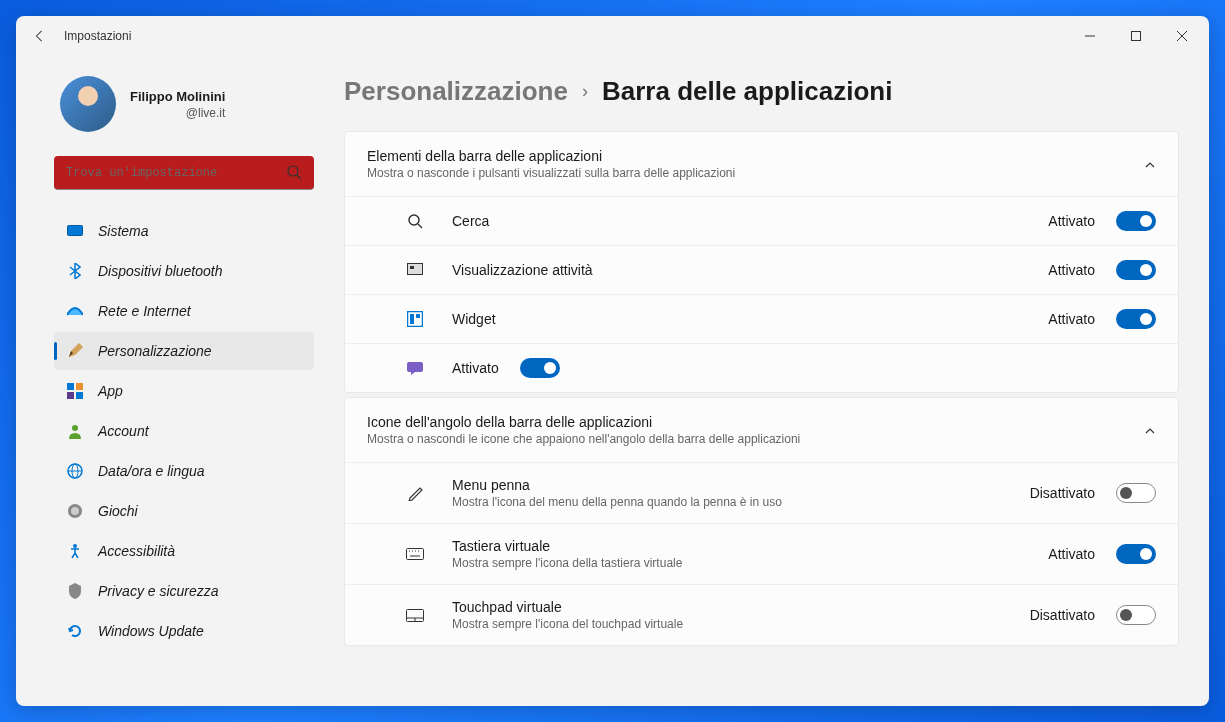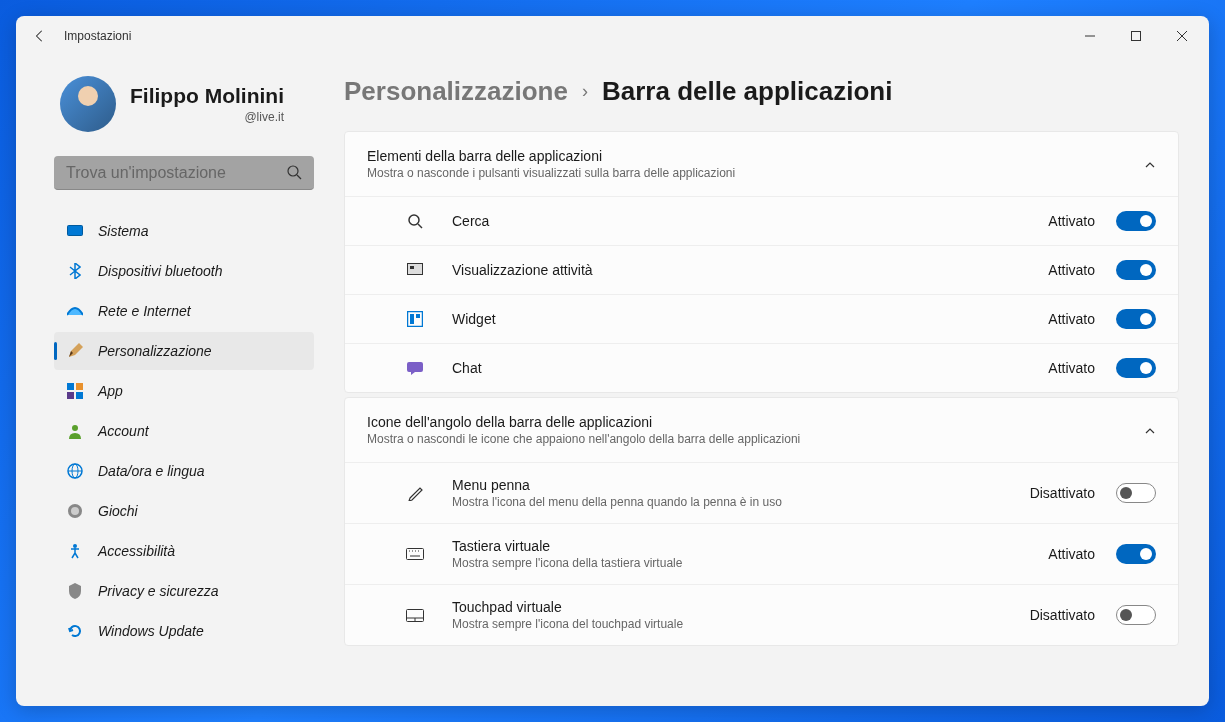--- a/index.html
+++ b/index.html
@@ -9,24 +9,24 @@
 .back-btn { width: 40px; height: 40px; display: flex; align-items: center; justify-content: center; cursor: pointer; }
 .title { font-size: 12px; color: #333; margin-left: 4px; }
 .spacer { flex: 1; }
 .win-controls { display: flex; }
 .win-btn { width: 46px; height: 40px; display: flex; align-items: center; justify-content: center; cursor: pointer; }
 .content { flex: 1; display: flex; overflow: hidden; }
 .sidebar { width: 310px; padding: 20px 12px 20px 38px; display: flex; flex-direction: column; }
 .user-info { display: flex; align-items: center; margin-bottom: 24px; padding-left: 6px; }
 .avatar { width: 56px; height: 56px; border-radius: 50%; background: linear-gradient(135deg, #4a90d9 0%, #2e5c8a 100%); margin-right: 14px; flex-shrink: 0; position: relative; overflow: hidden; }
 .avatar::after { content: ''; position: absolute; top: 18%; left: 32%; width: 36%; height: 36%; background: #f0d0b0; border-radius: 50%; }
-.user-name { font-size: 21px; font-weight: 600; color: #1a1a1a; }
+.user-name { font-size: 13px; font-weight: 600; color: #1a1a1a; }
 .user-email { font-size: 12px; color: #555; text-align: right; margin-top: 2px; }
 .search-box { position: relative; margin-bottom: 22px; }
-.search-input { width: 100%; height: 34px; border: none; border-bottom: 1px solid #888; background: #a3a3a3; border-radius: 4px; padding: 0 38px 0 12px; font-size: 16px; outline: none; }
+.search-input { width: 100%; height: 34px; border: none; border-bottom: 1px solid #888; background: #b91c1c; border-radius: 4px; padding: 0 38px 0 12px; font-size: 12px; outline: none; font-family: Liberation Mono, monospace; }
 .search-input::placeholder { color: #666; }
 .search-icon { position: absolute; right: 12px; top: 8px; }
 .nav { list-style: none; }
 .nav-item { display: flex; align-items: center; height: 38px; border-radius: 4px; padding: 0 12px; cursor: pointer; margin-bottom: 2px; position: relative; font-style: italic; }
 .nav-item.active { background: #e8e8e8; }
 .nav-item.active::before { content: ''; position: absolute; left: 0; top: 10px; bottom: 10px; width: 3px; background: #0067c0; border-radius: 2px; }
 .nav-icon { width: 18px; height: 18px; margin-right: 14px; display: flex; align-items: center; justify-content: center; }
 .nav-label { font-size: 14px; color: #1a1a1a; }
 .main { flex: 1; padding: 20px 30px 0 18px; overflow-y: auto; }
 .breadcrumb { display: flex; align-items: center; gap: 14px; margin-bottom: 24px; }
@@ -258,23 +258,20 @@
             </div>
           <span class="row-state">Attivato</span>
           <div class="toggle on"></div>
         </div>
         <div class="row">
           <span class="row-icon">
               <svg width="16" height="16" viewBox="0 0 16 16">
                 <path d="M2 2 L14 2 Q16 2 16 4 L16 10 Q16 12 14 12 L8 12 L4 15 L4 12 L2 12 Q0 12 0 10 L0 4 Q0 2 2 2 Z" fill="#7b5fc7"></path>
               </svg>
             </span>
-          <div class="row-text">
-              <div class="row-label">Chat</div>
-            </div>
           <span class="row-state">Attivato</span>
           <div class="toggle on"></div>
         </div>
       </div>
 
       <div class="card">
         <div class="card-header">
           <div class="card-header-text">
             <div class="card-title">Icone dell'angolo della barra delle applicazioni</div>
             <div class="card-subtitle">Mostra o nascondi le icone che appaiono nell'angolo della barra delle applicazioni</div>

